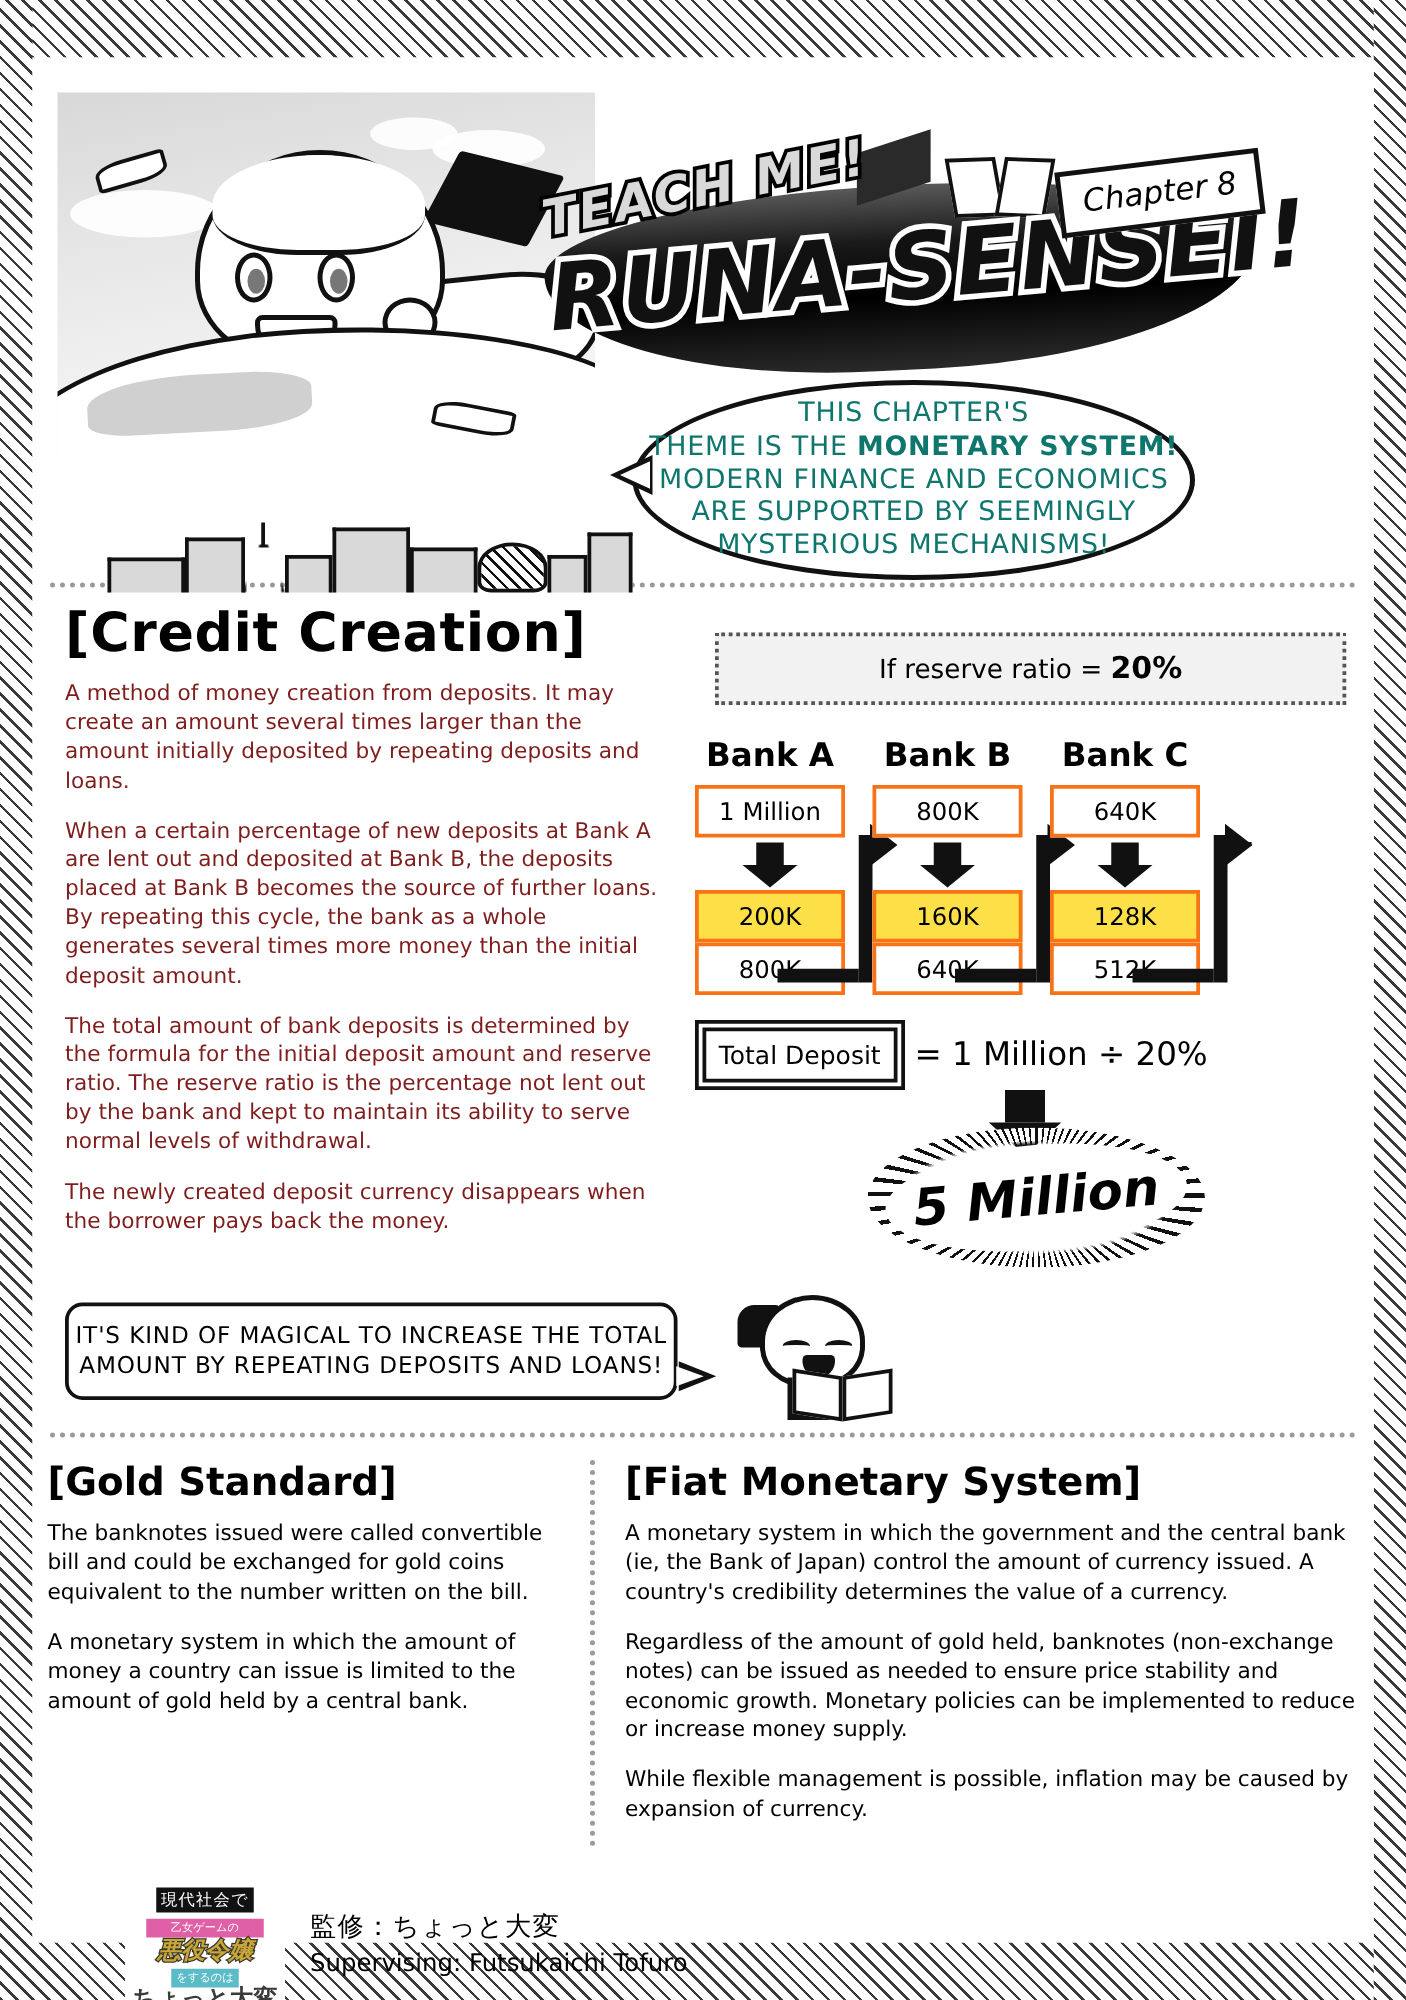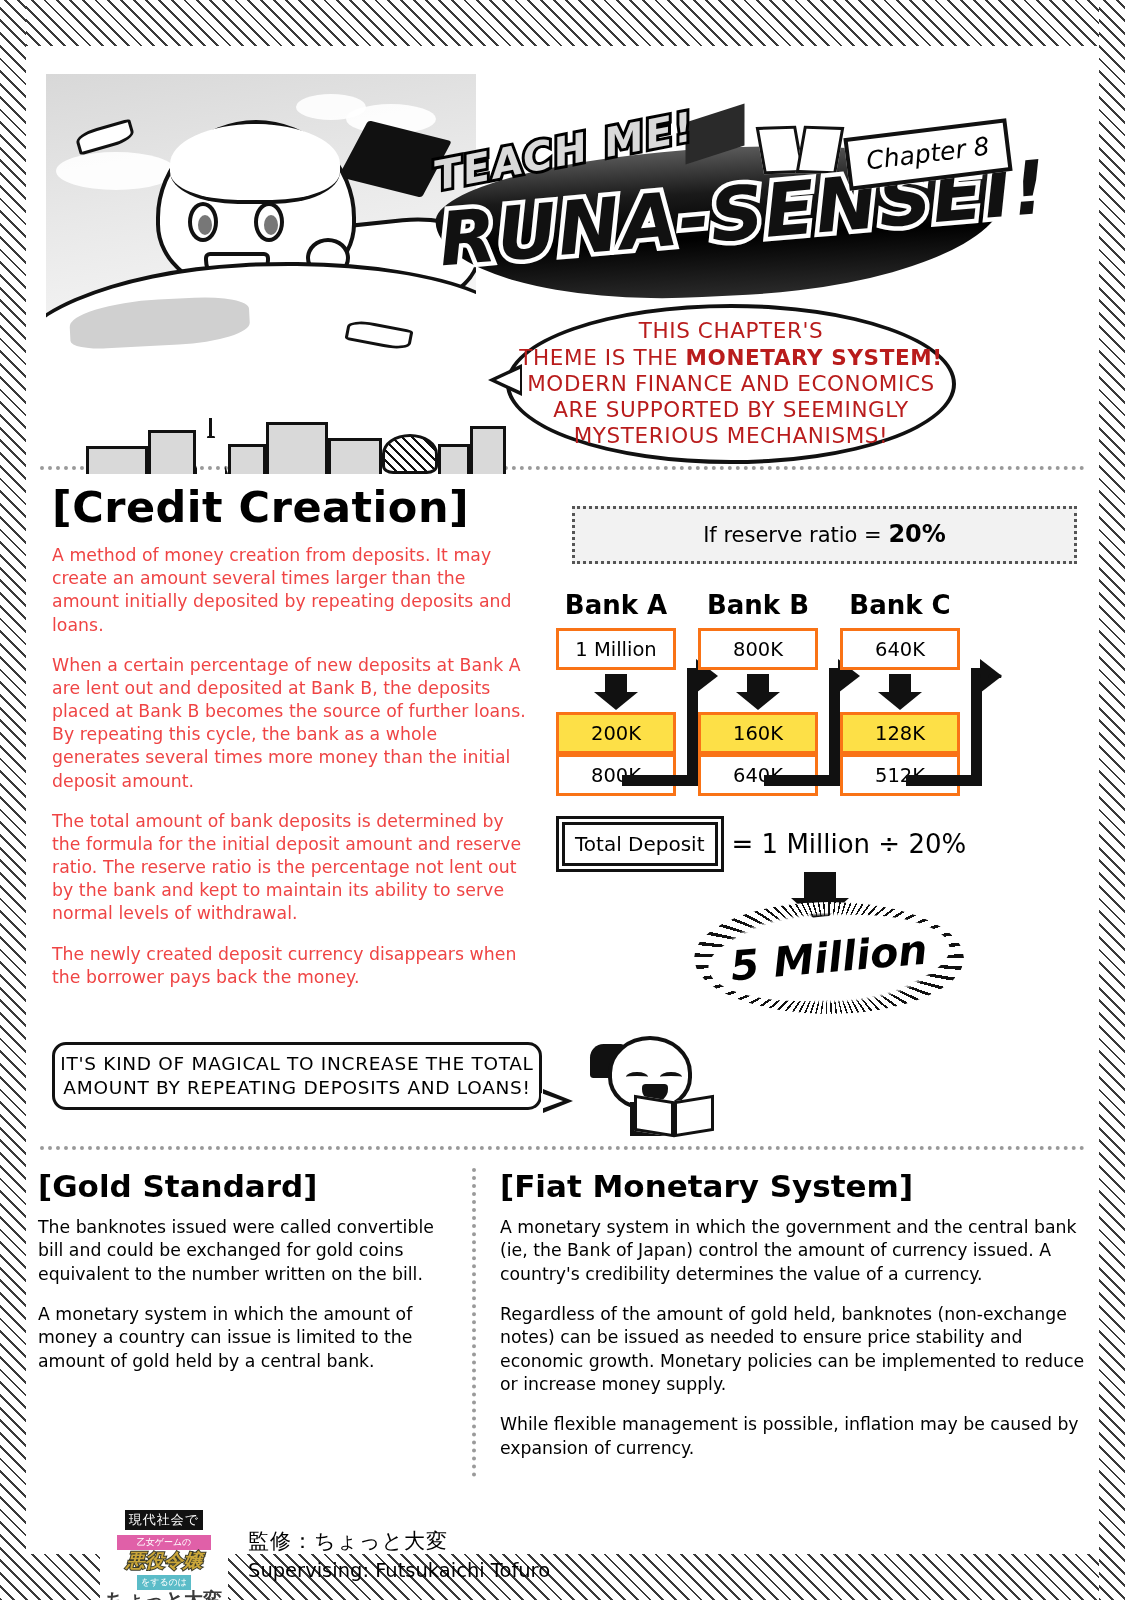--- a/index.html
+++ b/index.html
@@ -205,21 +205,21 @@
   .hero-bubble {
     position: absolute; left: 480px; top: 258px;
     width: 450px; height: 160px;
     background: #fff; border: 4px solid #111;
     border-radius: 50%;
     display: flex; align-items: center; justify-content: center;
   }
   .hero-bubble .btext {
     text-align: center; line-height: 1.22;
     font-size: 21.5px; letter-spacing: .6px;
-    color: #b91c1c;
+    color: #0f766e;
   }
   .hero-bubble .btext b { font-weight: bold; }
   .bubble-tail {
     position: absolute; left: -22px; top: 56px;
     width: 0; height: 0;
     border-top: 16px solid transparent;
     border-bottom: 16px solid transparent;
     border-right: 34px solid #111;
   }
   .bubble-tail::after {
@@ -256,21 +256,21 @@
     margin: 0 14px;
   }
 
   
   .body-wrap { position: relative; padding: 12px 14px 0; }
   .h-section {
     font-size: 43px; font-weight: bold; color:#000000;
     letter-spacing: .5px; margin-bottom: 12px;
   }
   .para {
-    font-size: 17.3px; line-height: 1.34; color: #ef4444;
+    font-size: 17.3px; line-height: 1.34; color: #7f1d1d;
     margin-bottom: 17px; letter-spacing: .05px;
   }
 
   .cc-row { display: flex; gap: 18px; }
   .cc-left { width: 490px; padding-left: 12px; }
   .cc-right { flex: 1; position: relative; padding-top: 24px; }
 
   .reserve-box {
     border: 3px dotted #555; background: #f2f2f2;
     text-align: center; padding: 11px 10px 13px;
@@ -356,21 +356,21 @@
     background:#fff; border-radius:50%;
     display:flex; align-items:center; justify-content:center;
     font-size: 41px; font-weight: bold; font-style: italic;
     transform: rotate(-5deg);
   }
 
   
   .bb-row { position: relative; margin: 10px 0 0 12px; height: 108px; }
   .bot-bubble {
     position:absolute; left:0; top: 14px;
-    width: 490px; height: 68px;
+    width: 490px; height: 78px;
     border: 3px solid #111; border-radius: 14px; background:#fff;
     display:flex; align-items:center; justify-content:center;
   }
   .bot-bubble .btext {
     font-size: 18.5px; line-height: 1.3; text-align:center; letter-spacing: .7px;
   }
   .bb-tail {
     position:absolute; left: 488px; top: 44px;
     width:0;height:0;
     border-top: 12px solid transparent; border-bottom: 12px solid transparent;

